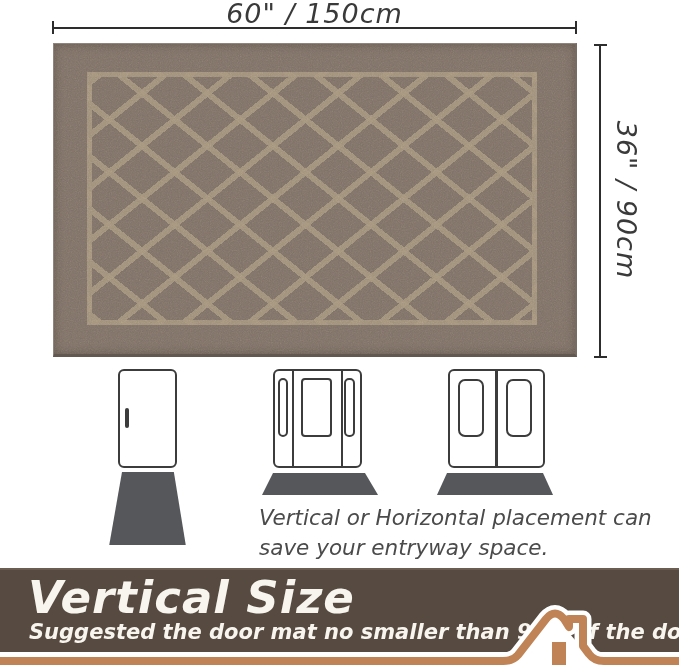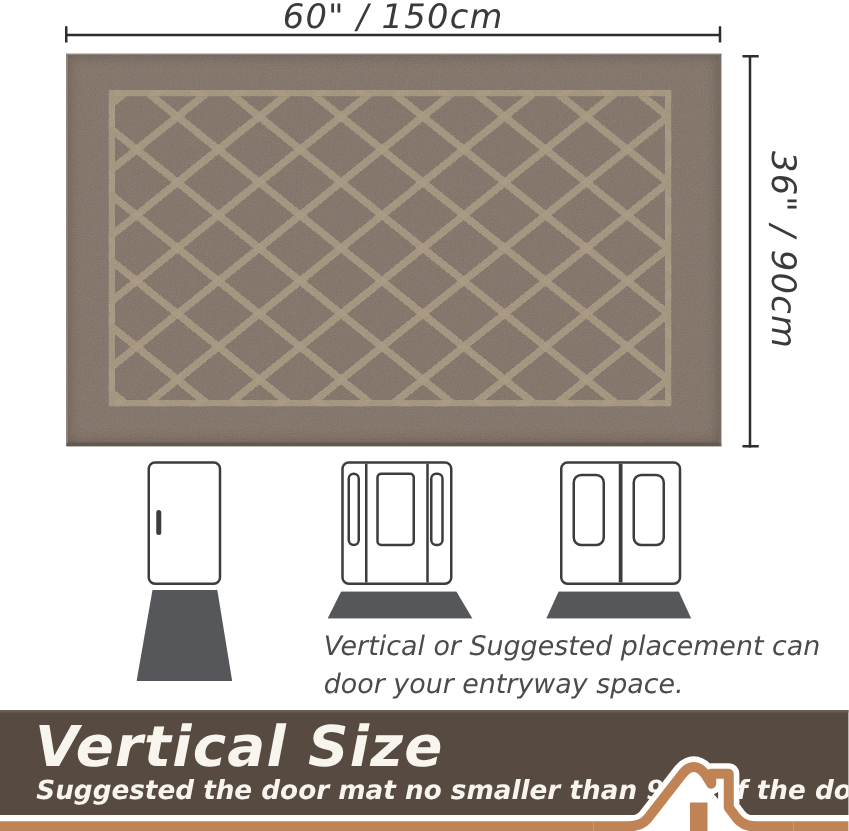--- a/index.html
+++ b/index.html
@@ -118,22 +118,22 @@
   <div class="abs floor-mat mat2"></div>
 
   <div class="abs door-outline door3">
     <div class="divider" style="left:45px"></div>
     <div class="win d3w1"></div>
     <div class="win d3w2"></div>
   </div>
   <div class="abs floor-mat mat3"></div>
 
   <div class="abs note">
-    <div>Vertical or Suggested placement can</div>
-    <div>door your entryway space.</div>
+    <div>Vertical or Horizontal placement can</div>
+    <div>save your entryway space.</div>
   </div>
 
   <div class="abs banner"></div>
   <div class="abs banner-title">Vertical Size</div>
   <div class="abs banner-sub">Suggested the door mat no smaller than 90% of the door width.</div>
   <div class="abs white-line"></div>
   <div class="abs tan-band"></div>
 
   <svg class="abs house" viewBox="0 0 160 70" xmlns="http://www.w3.org/2000/svg">
     <polygon points="80,22 38,70 122,70" fill="#ffffff"></polygon>

